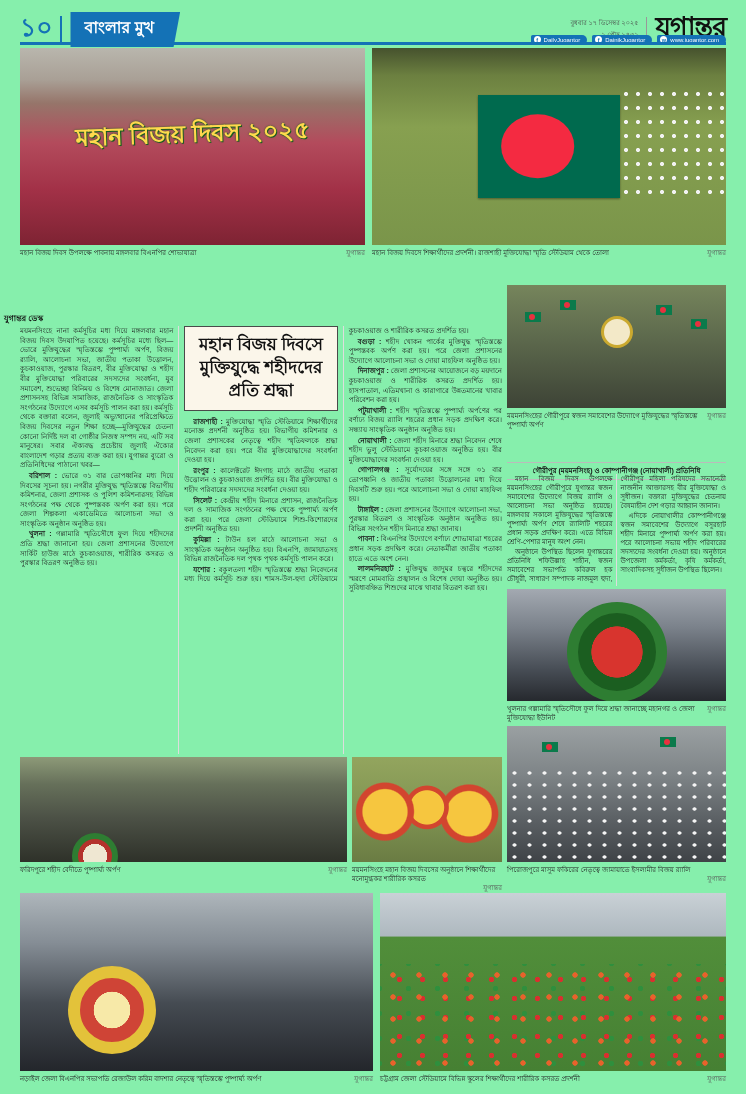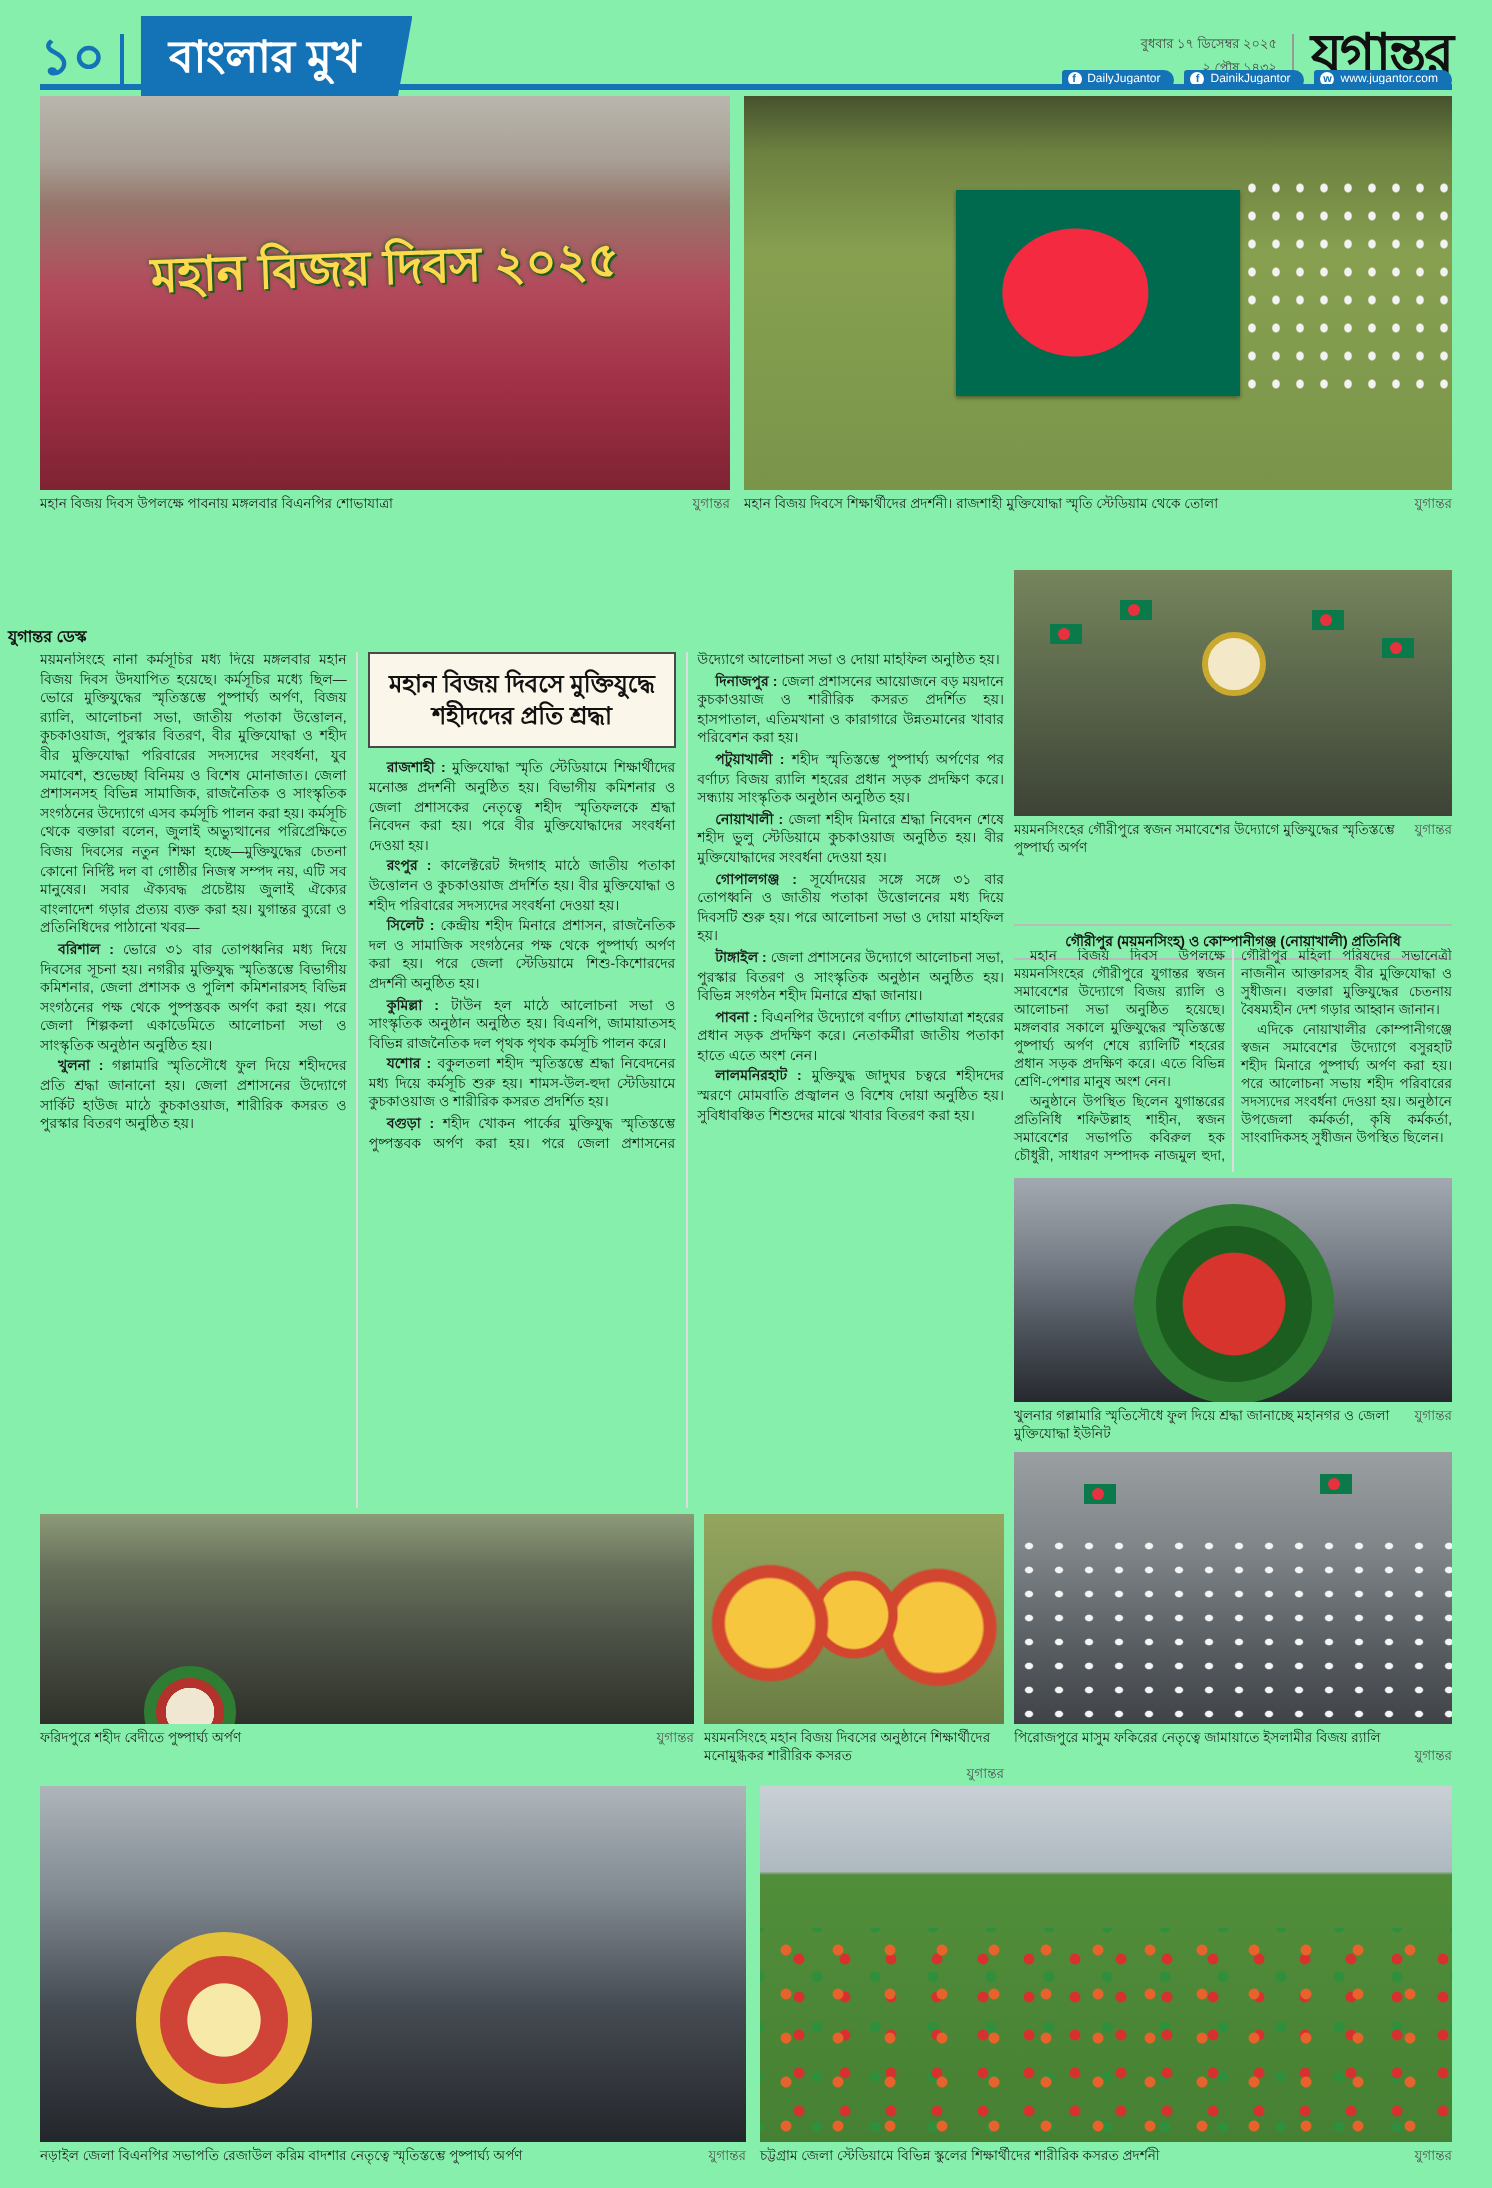--- a/index.html
+++ b/index.html
@@ -5,21 +5,21 @@
   html,body{margin:0;padding:0;background:#e9e9e9;}
   .page{
     position:relative;width:746px;height:1094px;margin:0 auto;background:#86efac;
     font-family:"Liberation Sans","DejaVu Sans",sans-serif;color:#1a1a1a;overflow:hidden;
   }
   
   .hdr{position:absolute;left:20px;right:20px;top:6px;height:36px;}
   .hdr-left{position:absolute;left:0;top:2px;display:flex;align-items:center;gap:8px;}
   .pageno{color:#1472b6;font-size:25px;font-weight:bold;}
   .hdr-sep{width:2px;height:28px;background:#1472b6;}
-  .section-badge{background:#1472b6;color:#fff;font-size:22px;font-weight:bold;
+  .section-badge{background:#1472b6;color:#fff;font-size:16px;font-weight:bold;
     padding:3px 26px 5px 14px;clip-path:polygon(0 0,100% 0,94% 100%,0 100%);}
   .hdr-right{position:absolute;right:0;top:0;display:flex;align-items:center;gap:8px;}
   .date-block{text-align:right;font-size:6.5px;color:#444;line-height:1.7;}
   .hdr-vline{width:1px;height:24px;background:#999;}
   .masthead{font-size:27px;font-weight:900;color:#111;letter-spacing:-1px;}
   .badge-row{position:absolute;right:0;top:29px;display:flex;gap:5px;}
   .badge{display:flex;align-items:center;gap:3px;background:#1472b6;color:#fff;
     font-size:6px;padding:1px 7px 2px 3px;border-radius:2px 6px 6px 2px;cursor:pointer;}
   .badge .ic{width:7px;height:7px;border-radius:50%;background:#fff;color:#1472b6;
     font-size:5.5px;font-weight:bold;display:flex;align-items:center;justify-content:center;}
@@ -71,21 +71,21 @@
   .cap .credit{color:#555;white-space:nowrap;}
   
   .main-headline{position:absolute;left:20px;top:263px;width:482px;
     font-size:33px;font-weight:900;color:#e0211f;letter-spacing:-.5px;line-height:1.1;}
   .byline{font-size:8px;font-weight:bold;color:#111;}
   .body-cols{column-count:3;column-gap:11px;column-rule:1px solid #ddd;
     font-size:7px;line-height:9.6px;text-align:justify;height:100%;overflow:hidden;}
   .body-cols p{margin:0 0 1px 0;text-indent:9px;}
   .body-cols p.lead{text-indent:0;}
   .subhead-box{break-inside:avoid;border:1.5px solid #4a4a4a;background:#fbf6ea;
-    text-align:center;font-size:12px;font-weight:bold;line-height:1.35;color:#111;
+    text-align:center;font-size:17px;font-weight:bold;line-height:1.35;color:#111;
     padding:7px 5px;margin:5px 0 6px;text-indent:0;}
   .right-col{position:absolute;left:507px;width:219px;}
   .right-headline{font-size:21px;font-weight:900;color:#0d0d0d;line-height:1.12;letter-spacing:-.5px;}
   .right-byline{font-size:7px;font-weight:bold;text-align:center;color:#111;
     border-top:1px solid #bbb;border-bottom:1px solid #bbb;padding:2px 0;margin:4px 0;}
   .right-cols{column-count:2;column-gap:8px;column-rule:1px solid #ddd;
     font-size:6.8px;line-height:9px;text-align:justify;height:112px;overflow:hidden;}
   .right-cols p{margin:0 0 1px 0;text-indent:8px;}
   .abs{position:absolute;}
 </style>

